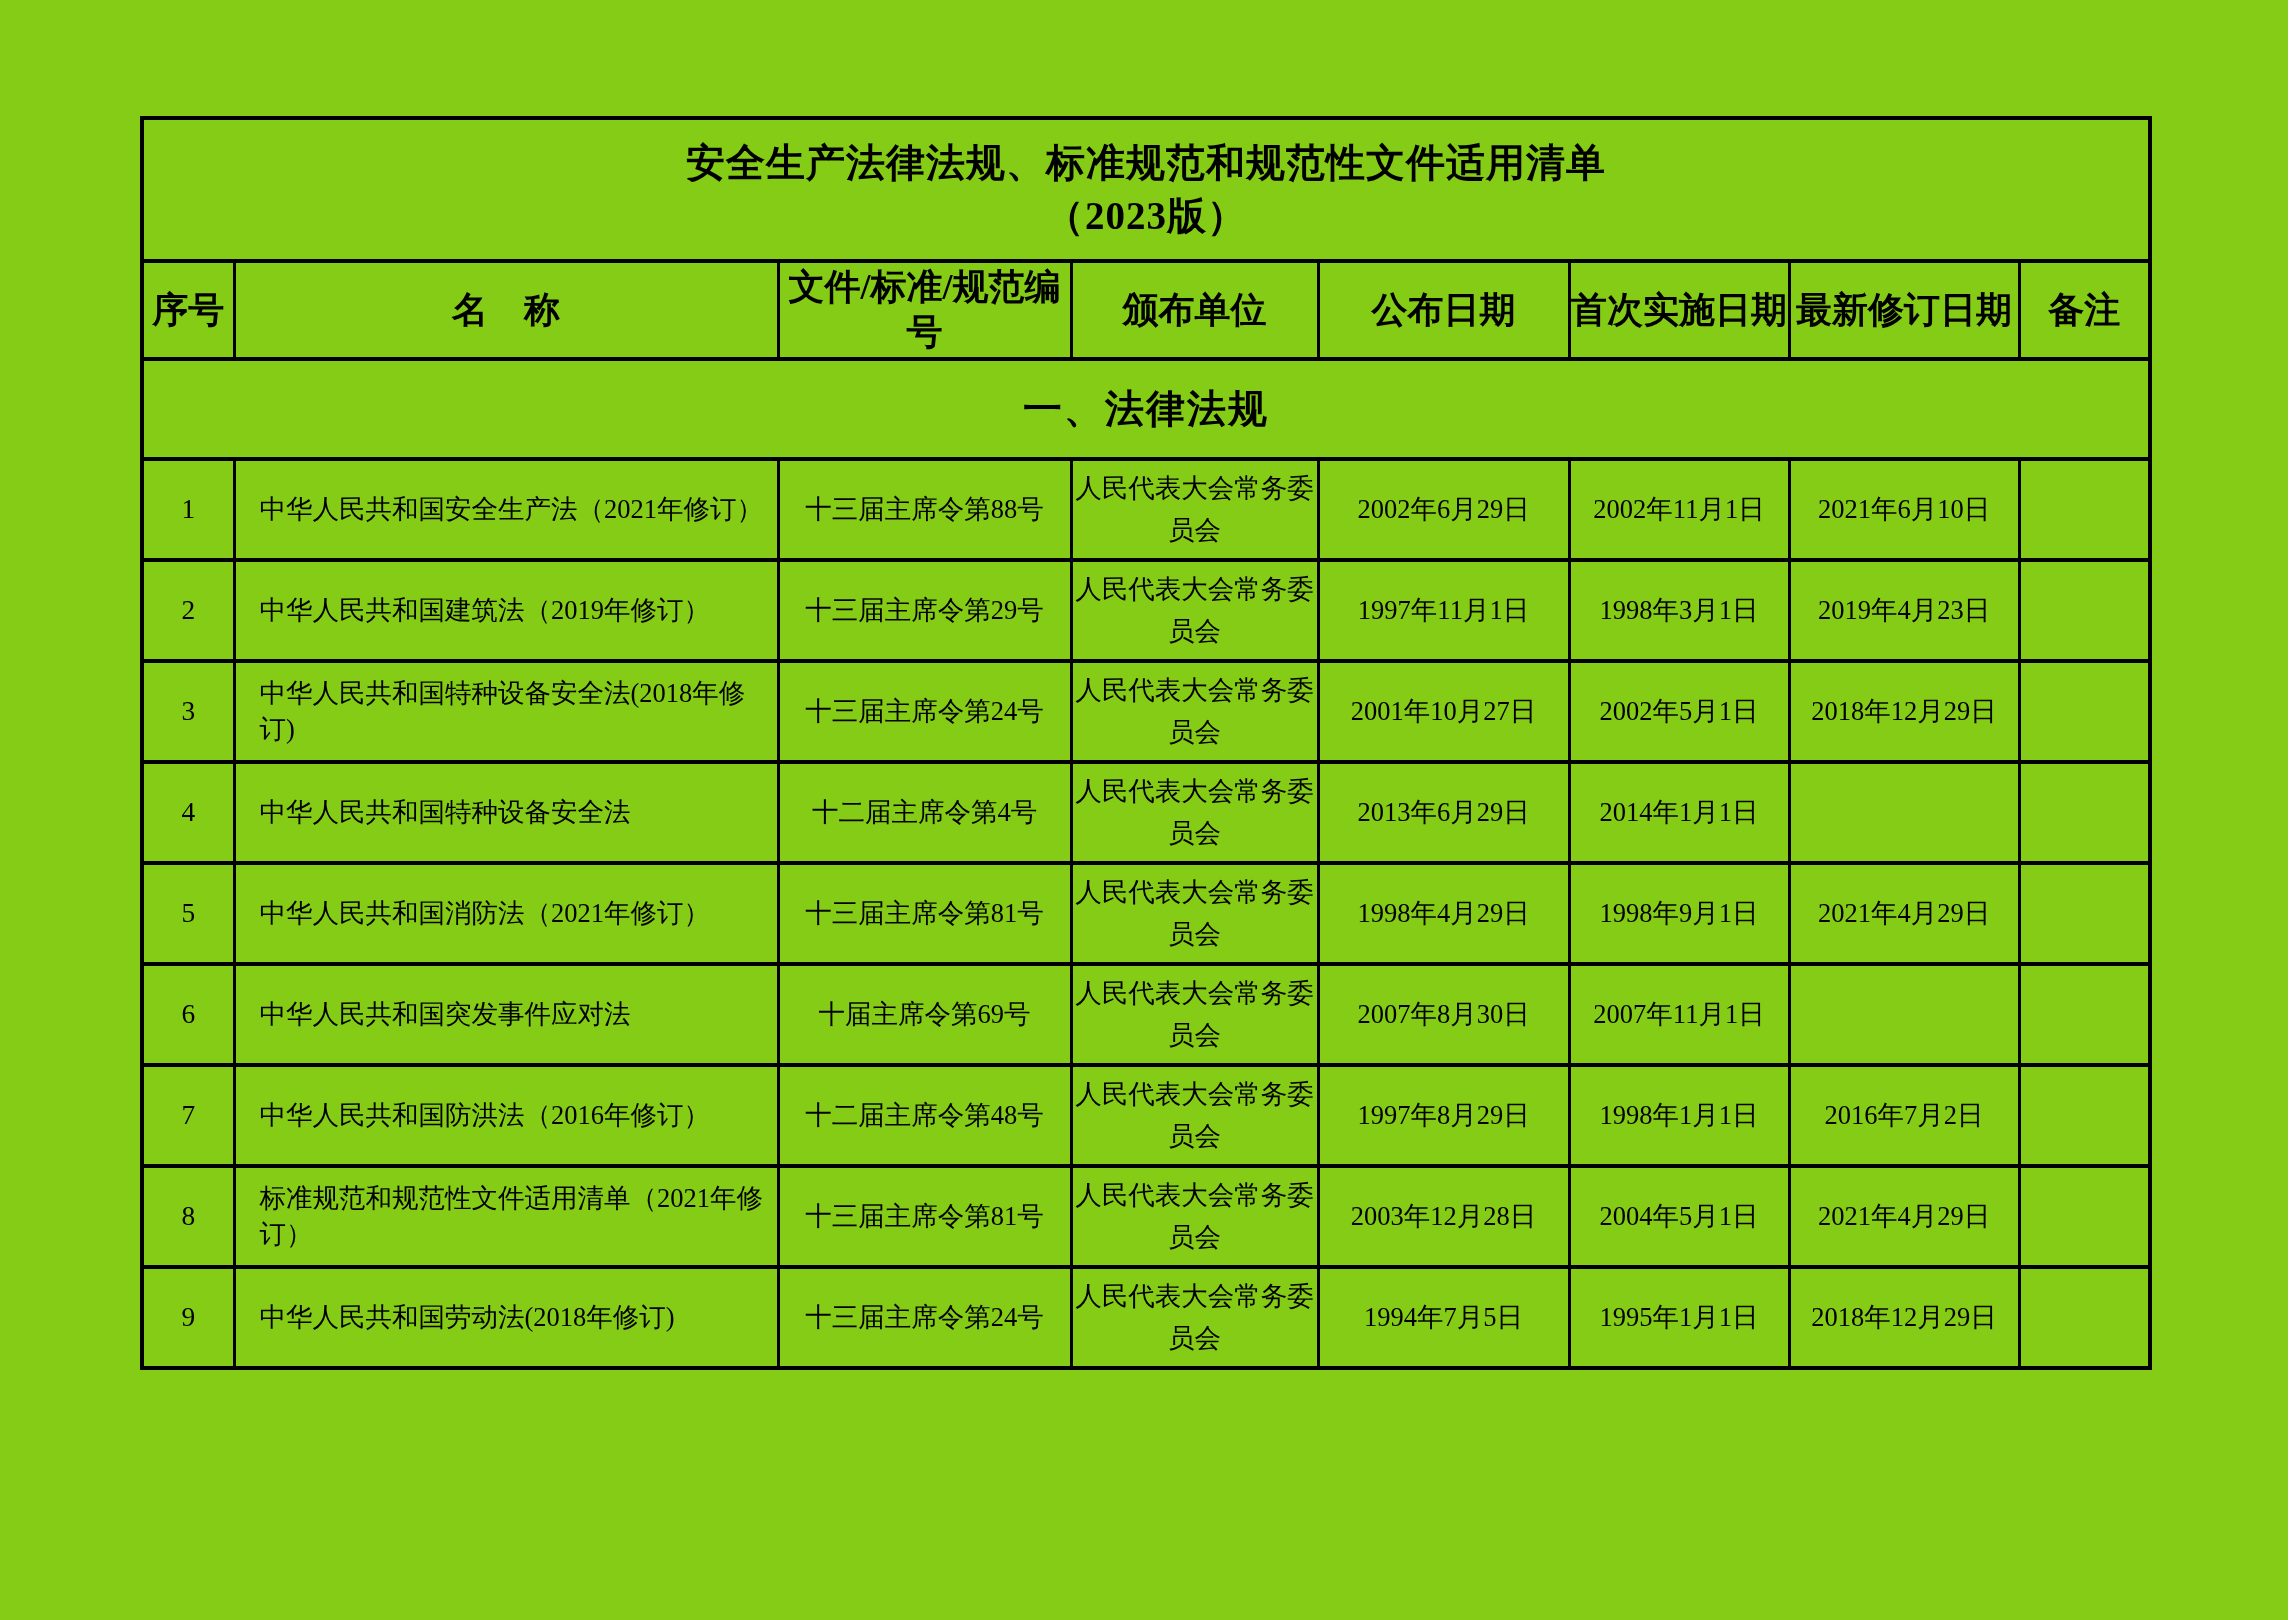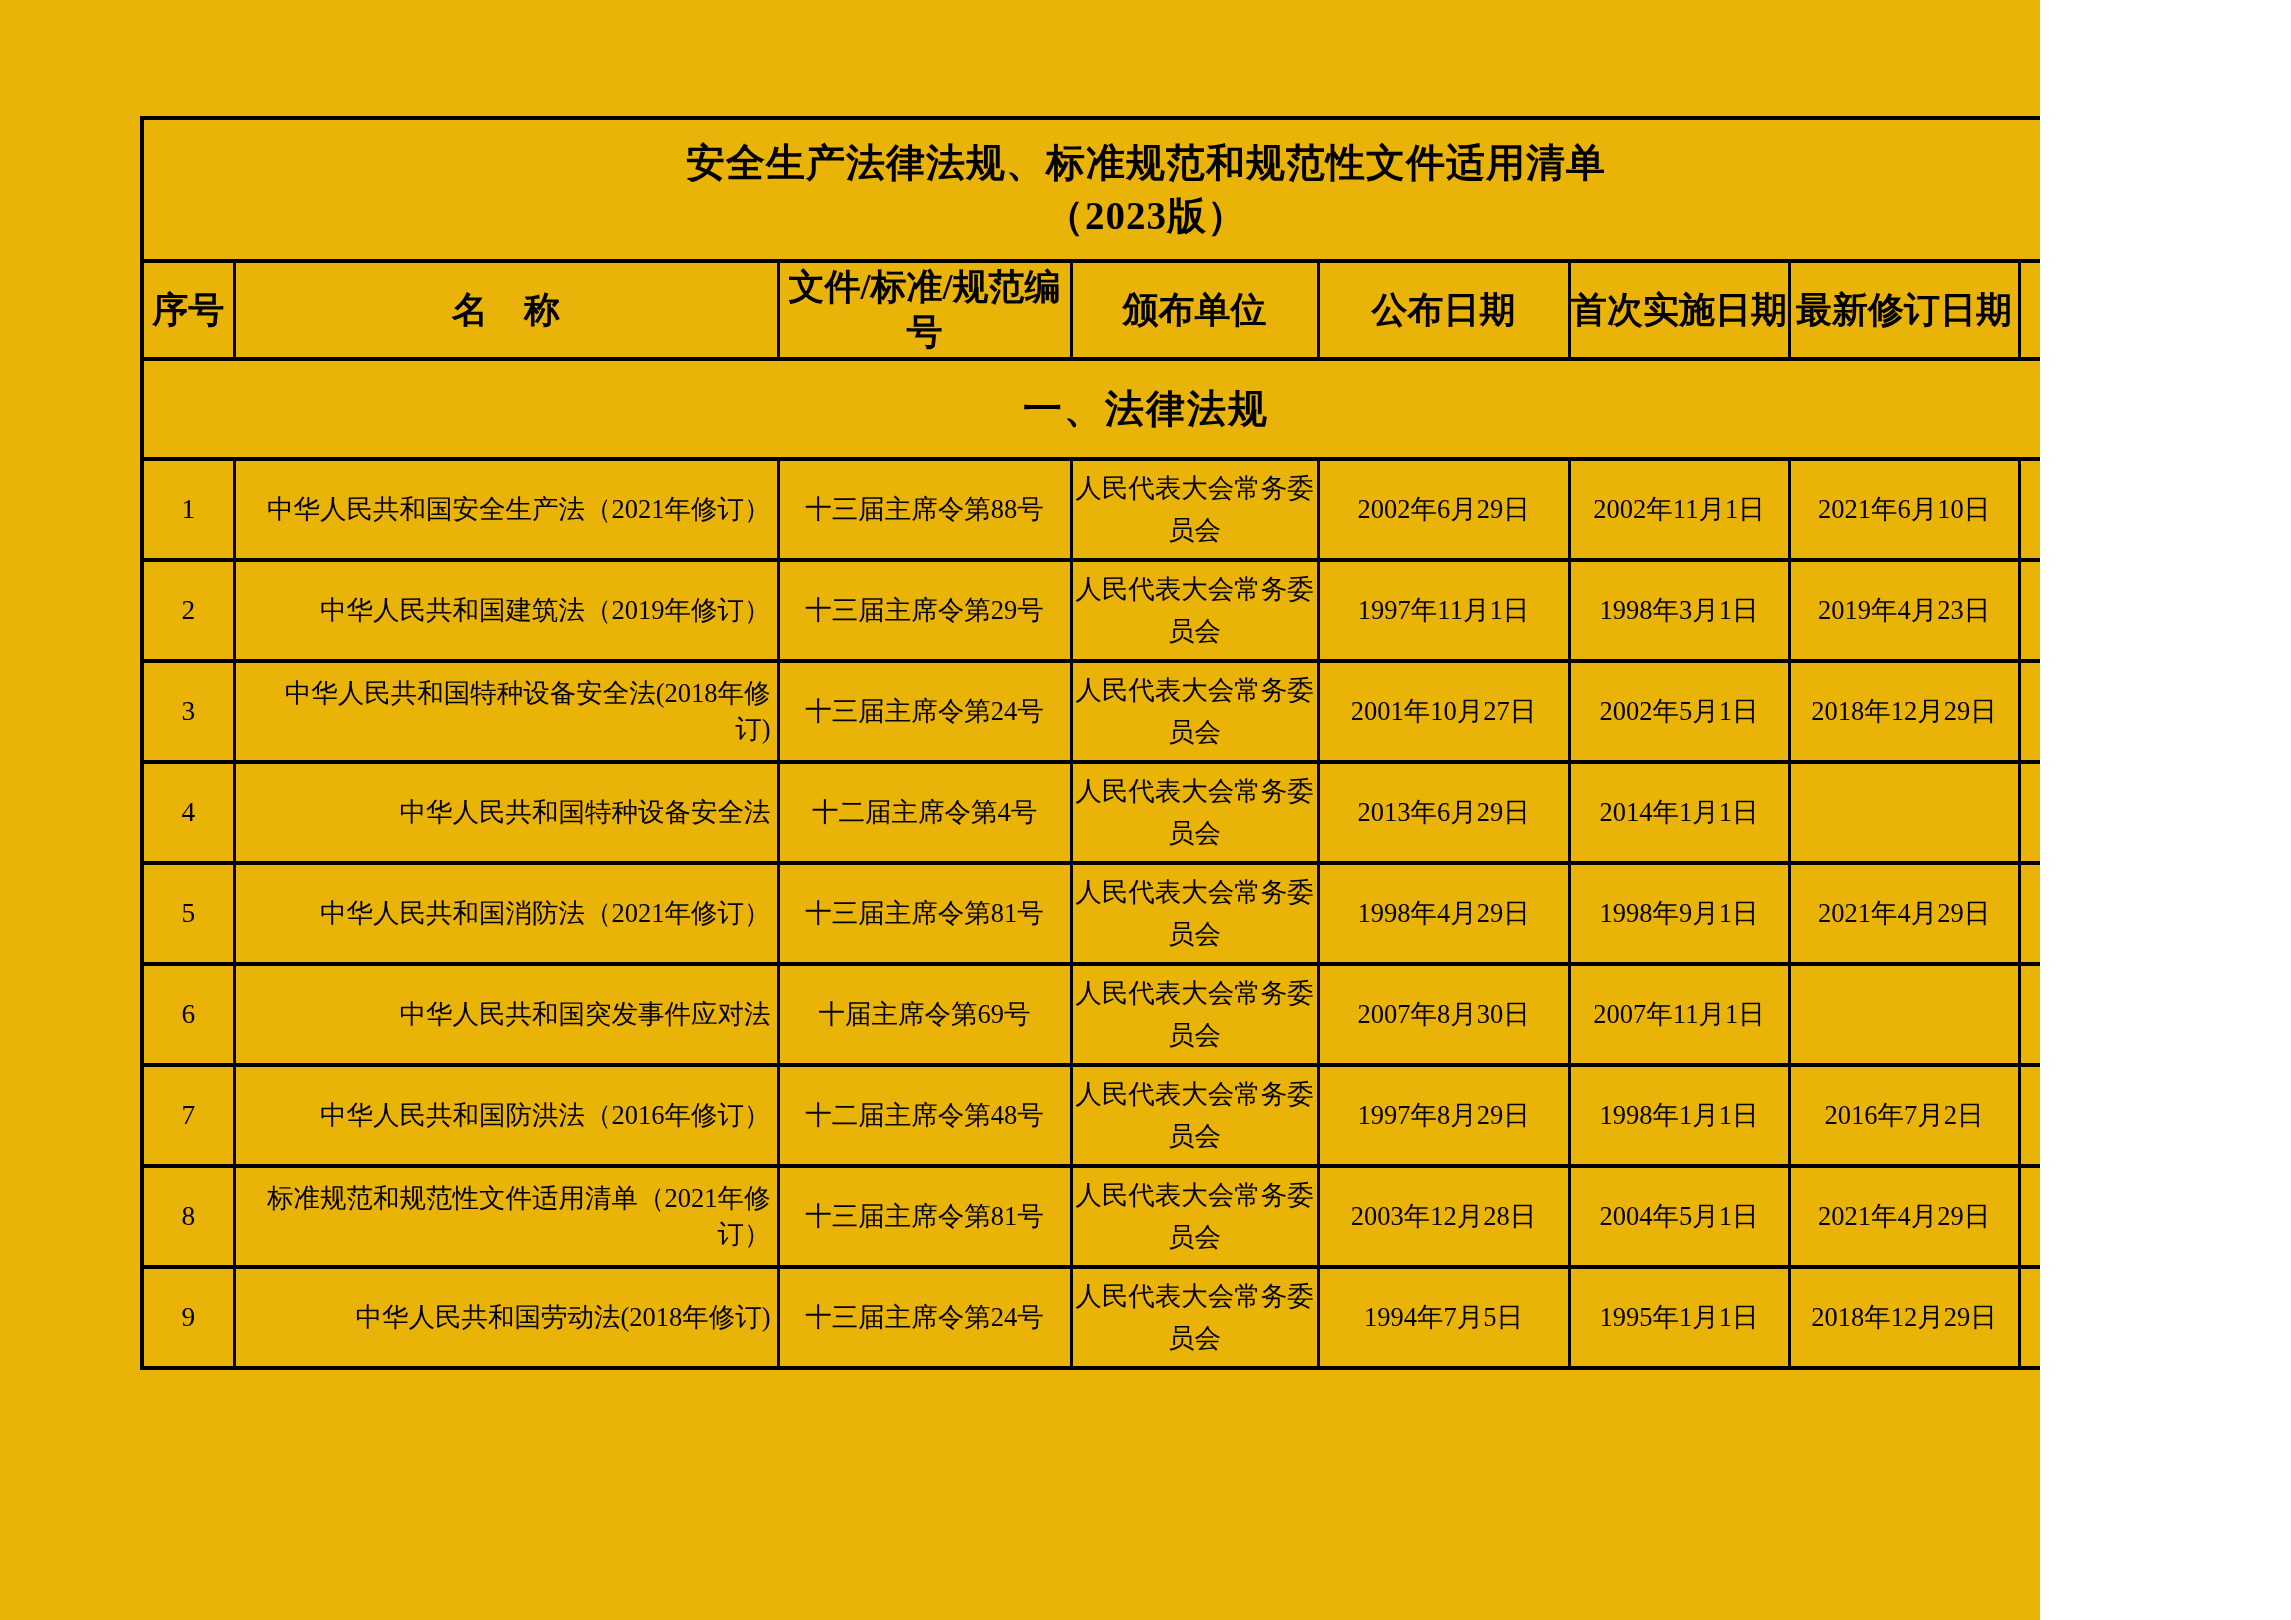--- a/index.html
+++ b/index.html
@@ -2,23 +2,23 @@
 <html><head>
 <meta charset="utf-8">
 <style>
   html, body {
     margin: 0;
     padding: 0;
     background: #ffffff;
   }
   .page {
     position: relative;
-    width: 2040px;
+    width: 2288px;
     height: 1620px;
-    background: #eab308;
+    background: #84cc16;
     font-family: "Liberation Serif", "DejaVu Serif", serif;
     color: #000000;
     overflow: hidden;
   }
   table.doc-table {
     position: absolute;
     left: 140px;
     top: 116px;
     width: 2008px;
     border-collapse: collapse;
@@ -56,22 +56,22 @@
     font-weight: bold;
     font-size: 39px;
     letter-spacing: 2px;
     text-align: center;
   }
   tbody.data-body td {
     font-size: 26.5px;
     line-height: 1.55;
   }
   tbody.data-body td.col-name {
-    text-align: right;
-    padding-left: 15px;
+    text-align: left;
+    padding-left: 24px;
     padding-right: 5.9px;
     line-height: 1.35;
   }
   tbody.data-body td.col-seq { font-size: 27.4px; }
 </style>
 </head>
 <body>
 
 <div class="page">
   <table class="doc-table">

